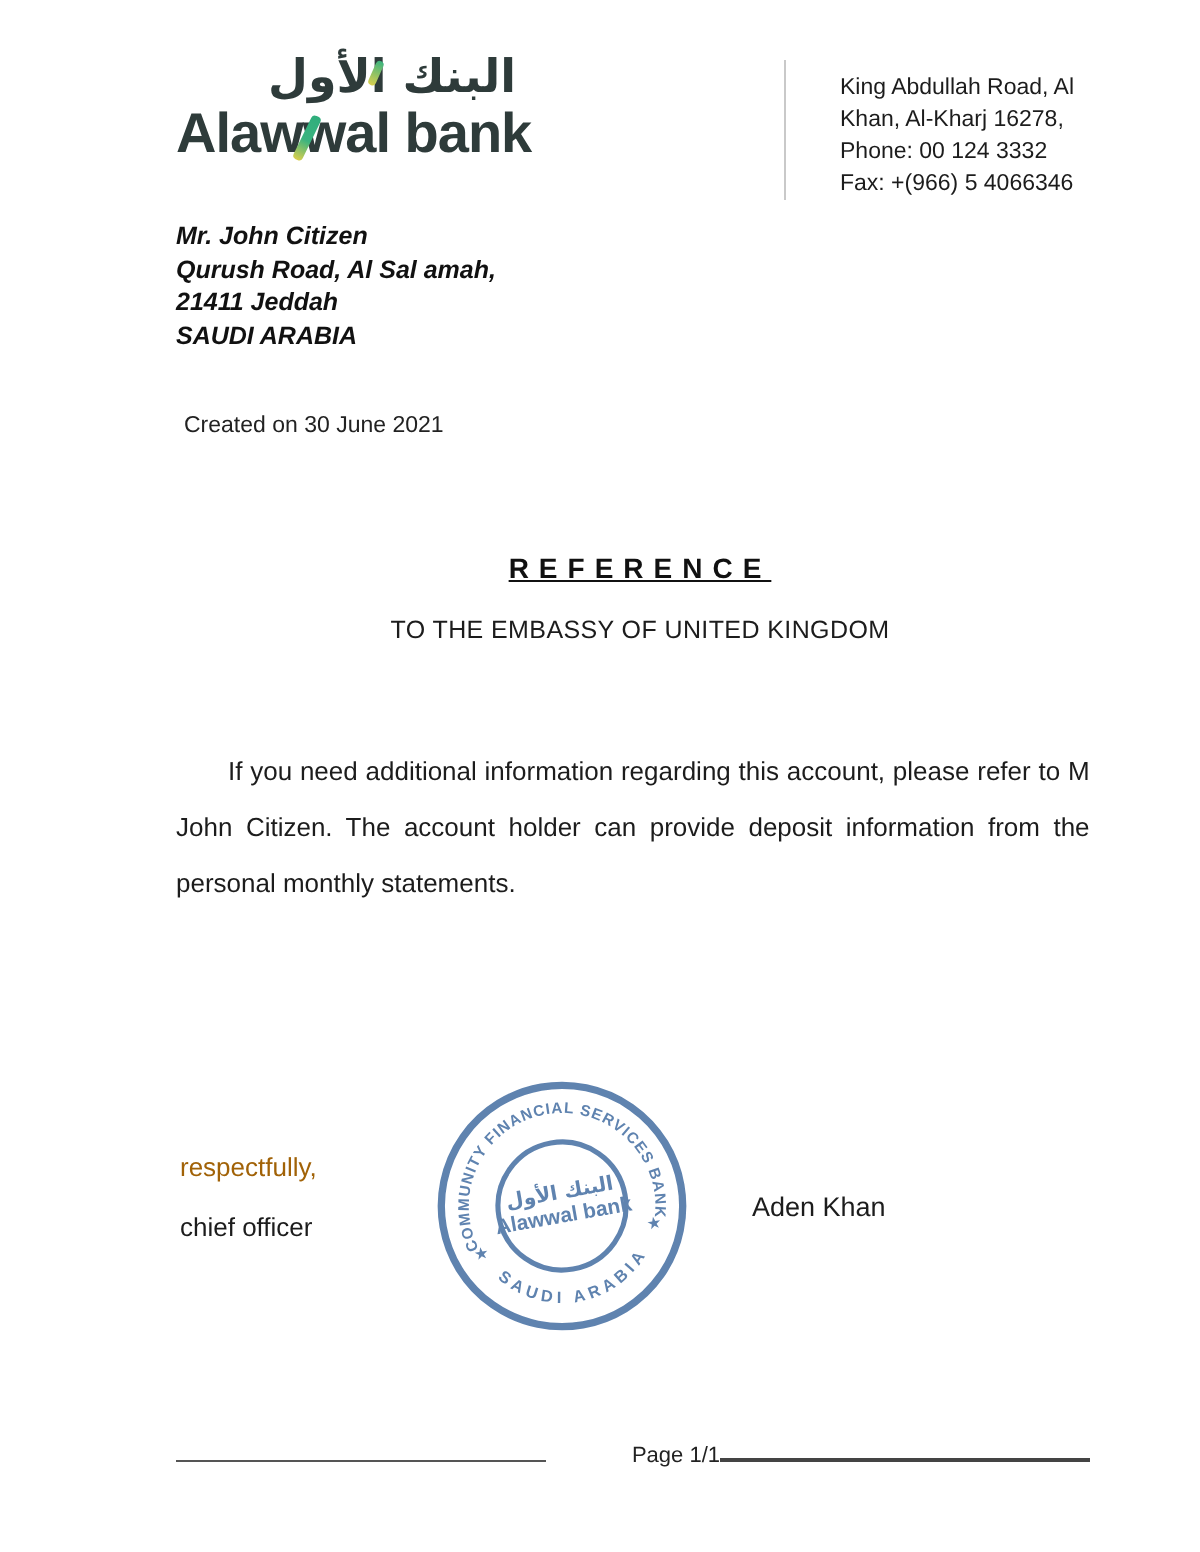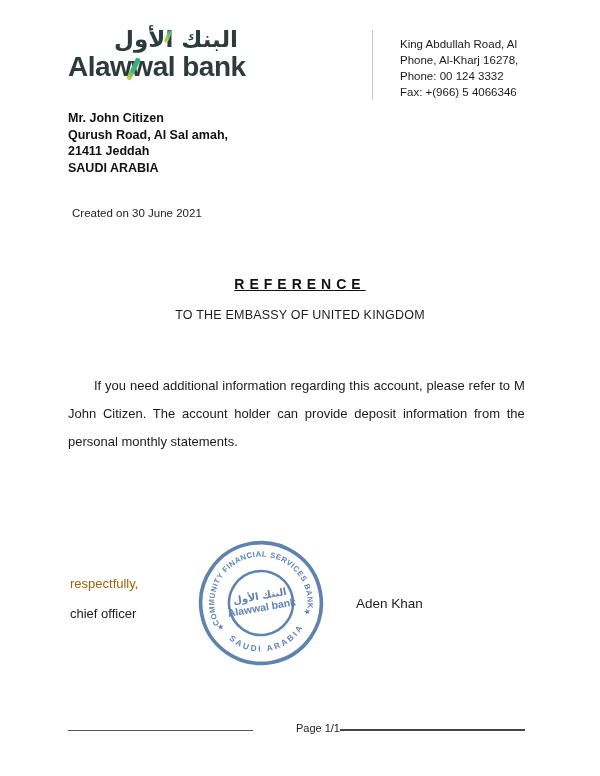--- a/index.html
+++ b/index.html
@@ -1,18 +1,18 @@
 <!DOCTYPE html>
 <html><head>
 <meta charset="utf-8">
 <style>
   html,body{margin:0;padding:0;background:#ffffff;}
   .page{
     position:relative;width:525px;height:776px;background:#ffffff;
-    font-family:"Liberation Sans", sans-serif;color:#1c1c1c;overflow:hidden;
+    font-family:"Liberation Sans", sans-serif;color:#1c1c1c;overflow:hidden;margin-left:20px;
   }
   
   .logo{position:absolute;left:68px;top:26px;width:180px;}
   .logo-arabic{
     font-family:"DejaVu Sans", sans-serif;font-weight:bold;font-size:23px;
     color:#2e3b3a;text-align:center;padding-left:36px;line-height:26px;direction:rtl;
     position:relative;
   }
   .logo-english{
     position:relative;font-weight:bold;font-size:28px;letter-spacing:-0.5px;
@@ -31,21 +31,21 @@
   .header-divider{
     position:absolute;left:372px;top:30px;width:1px;height:70px;background:#c9c9c9;
   }
   .bank-address{
     position:absolute;left:400px;top:36px;width:170px;
     font-size:11.5px;line-height:16px;color:#1c1c1c;
   }
   
   .recipient{
     position:absolute;left:68px;top:110px;font-weight:bold;
-    font-size:12.5px;line-height:16.5px;color:#111;
+    font-size:12.5px;line-height:16.5px;color:#111;font-style:italic;
   }
   .created-on{
     position:absolute;left:72px;top:207px;font-size:11.5px;color:#222;
   }
   
   .letter-title{
     position:absolute;left:0;top:276px;width:600px;text-align:center;
     font-weight:bold;font-size:14px;letter-spacing:5px;color:#111;text-decoration:underline;
   }
   .letter-subtitle{
@@ -82,21 +82,21 @@
     <span class="logo-arabic-accent"></span>
     <div class="logo-english">
       <span>Alawwal bank</span>
       <span class="logo-slash"></span>
     </div>
   </div>
 
   <div class="header-divider"></div>
   <div class="bank-address">
     <div>King Abdullah Road, Al</div>
-    <div>Phone, Al-Kharj 16278,</div>
+    <div>Khan, Al-Kharj 16278,</div>
     <div>Phone: 00 124 3332</div>
     <div>Fax: +(966) 5 4066346</div>
   </div>
 
   <div class="recipient">
     <div>Mr. John Citizen</div>
     <div>Qurush Road, Al Sal amah,</div>
     <div>21411 Jeddah</div>
     <div>SAUDI ARABIA</div>
   </div>

